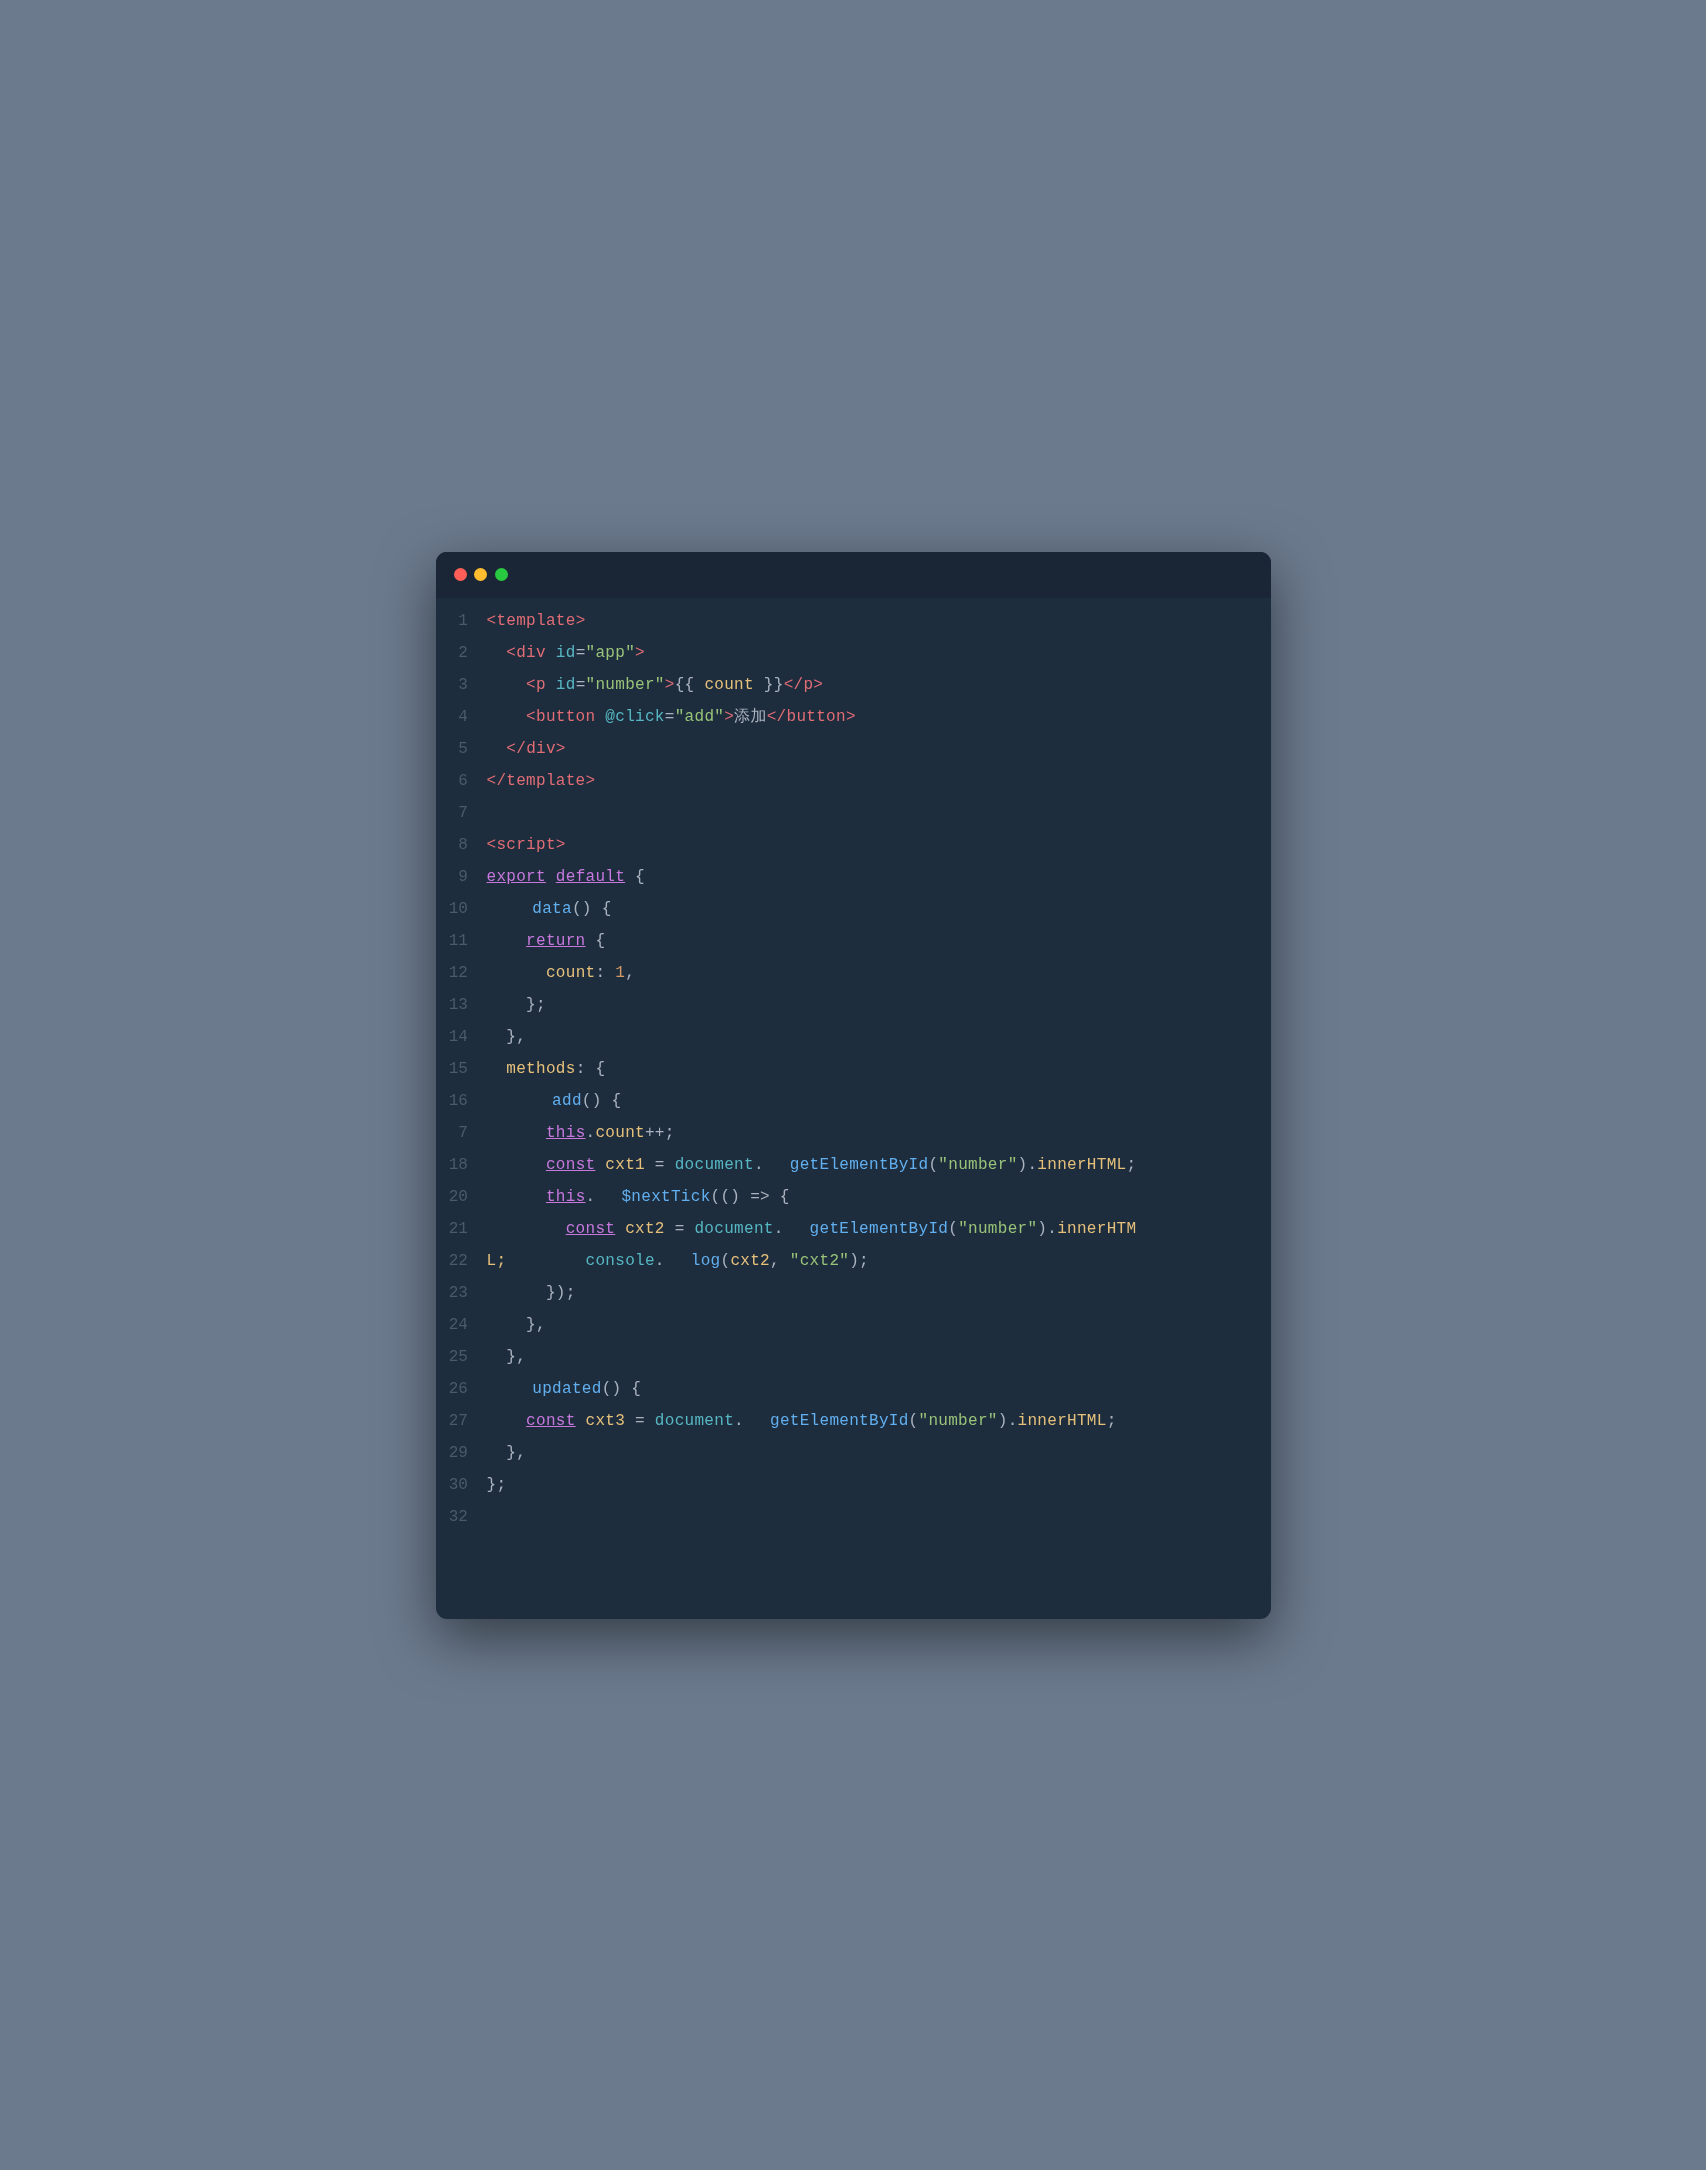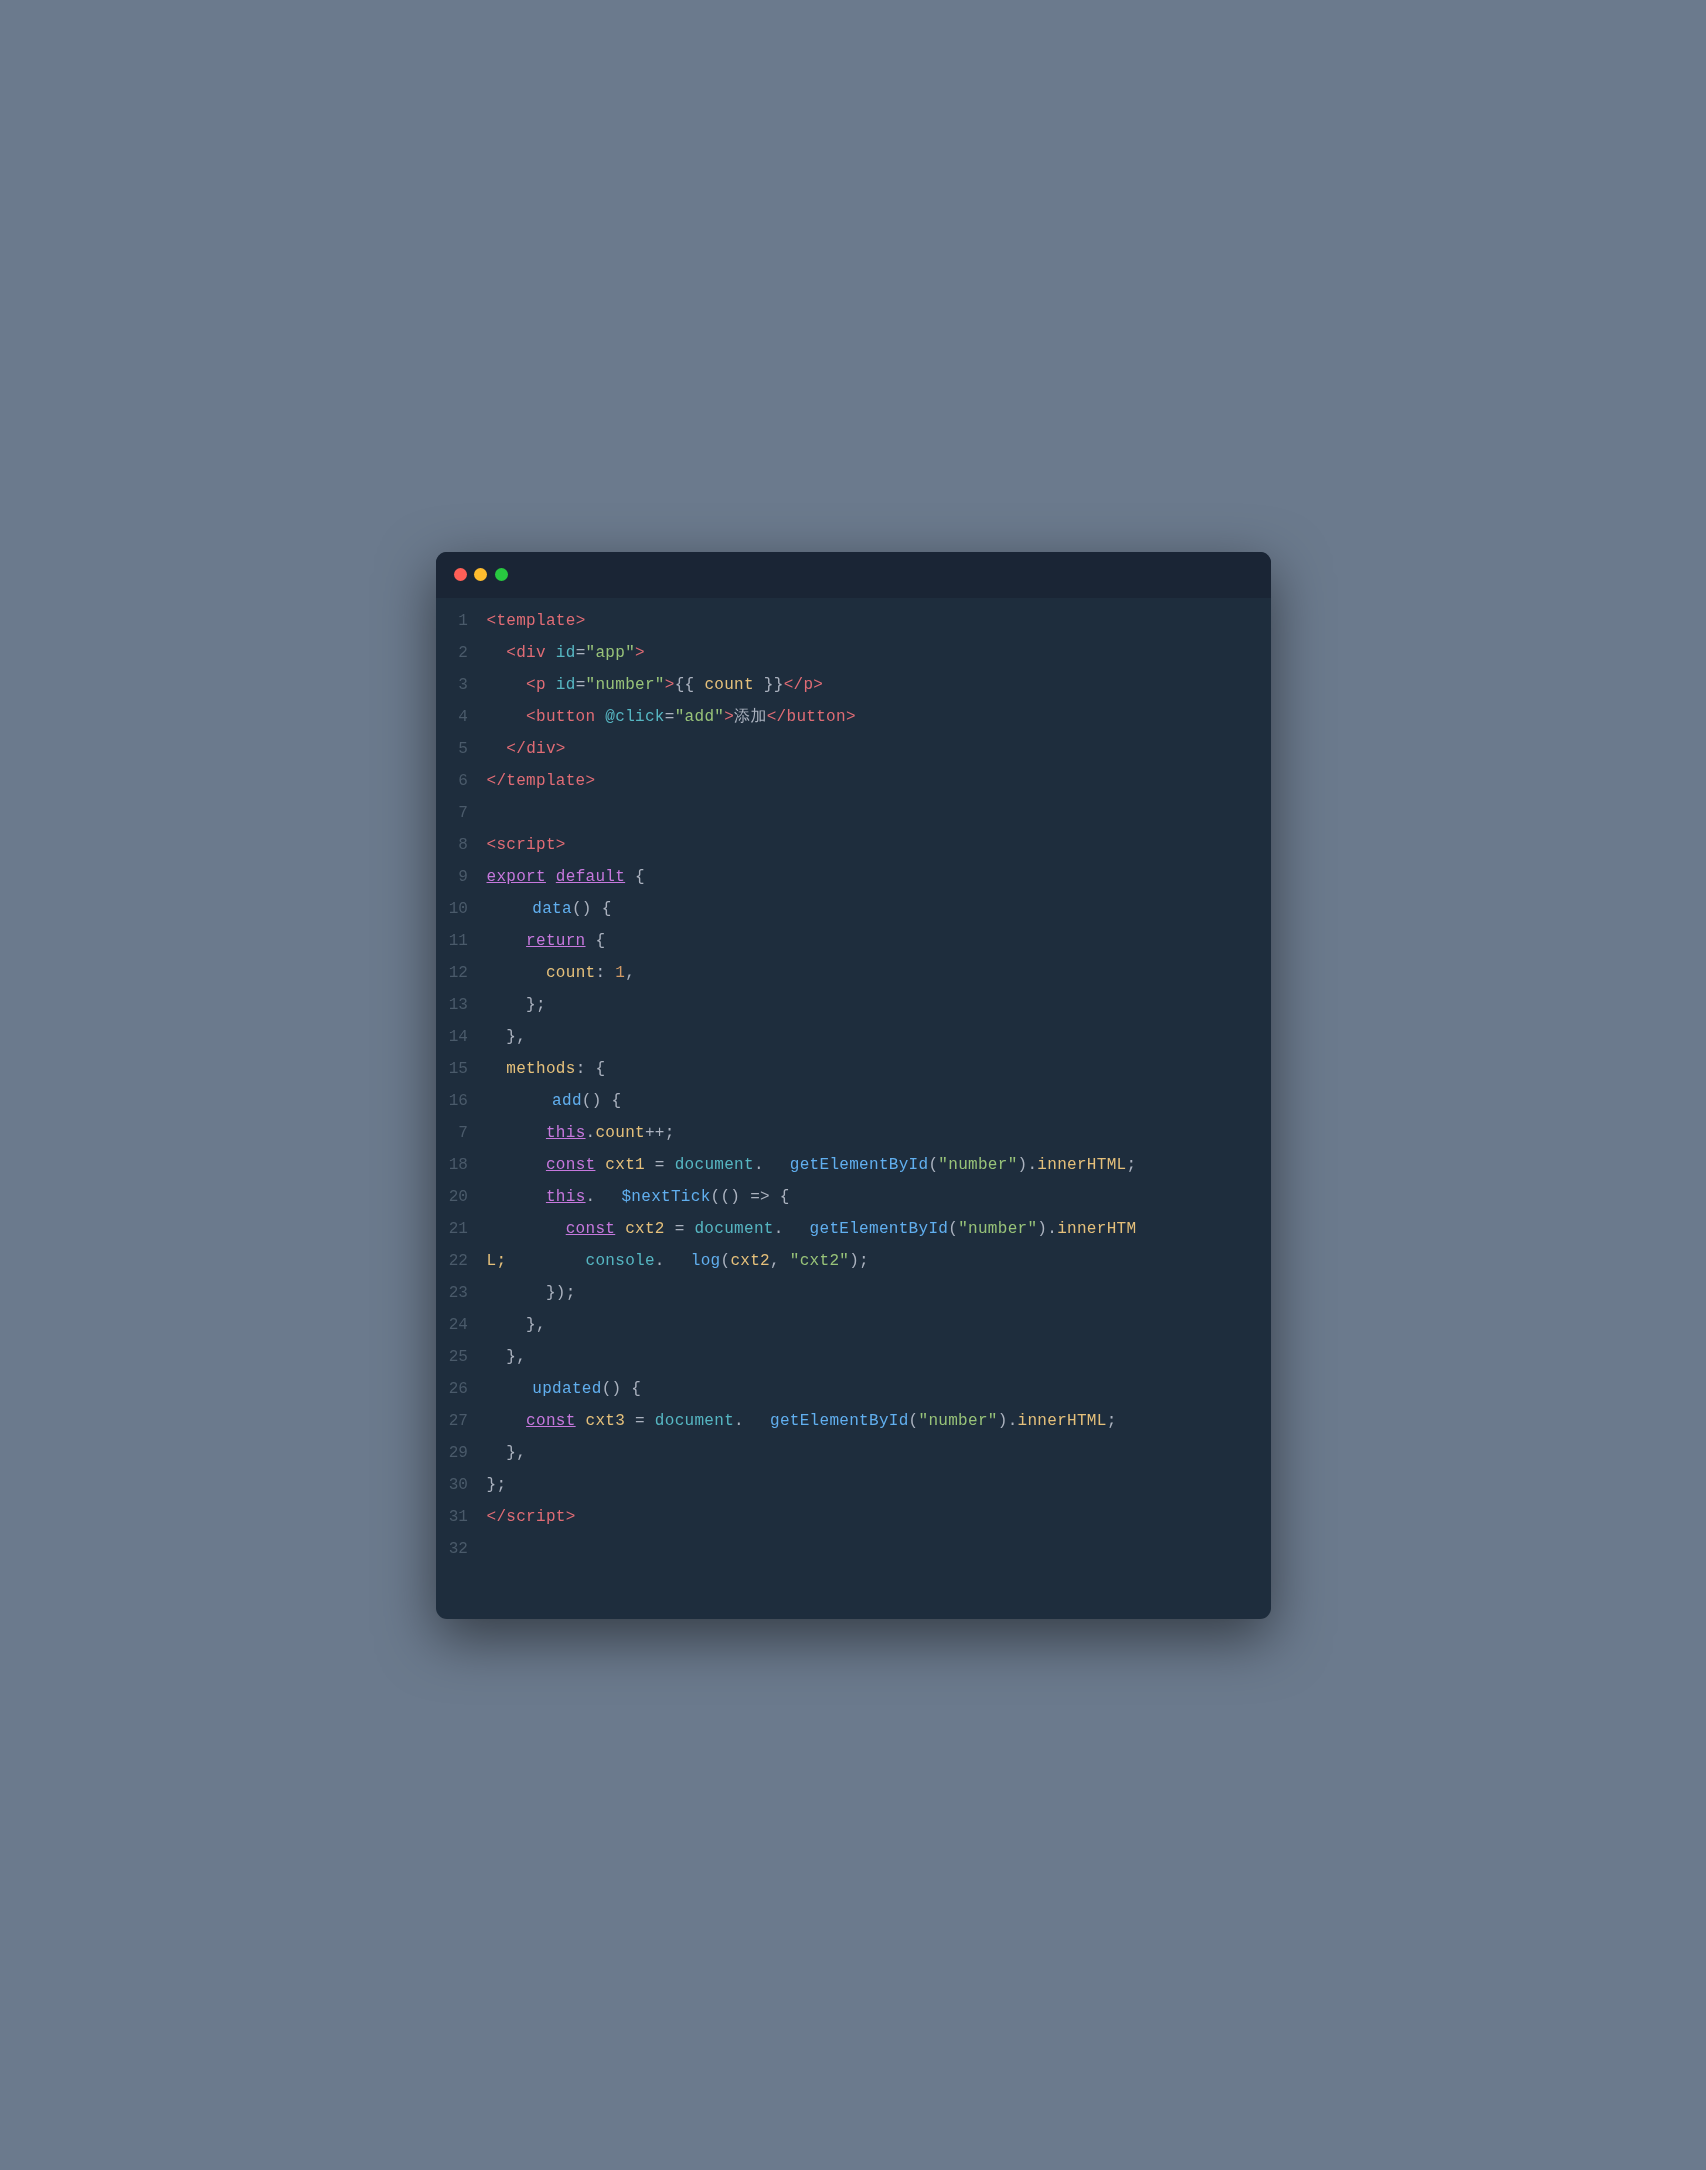--- a/index.html
+++ b/index.html
@@ -201,22 +201,18 @@
       </div>
       <div class="line">
         <span class="line-num">29</span>
         <span class="line-code"><span class="c-white">  </span><span class="c-white">},</span></span>
       </div>
       <div class="line">
         <span class="line-num">30</span>
         <span class="line-code"><span class="c-white">};</span></span>
       </div>
       <div class="line">
-        <span class="line-num">31</span>
-        <span class="line-code"><span class="c-tag">&lt;/</span><span class="c-tag">script</span><span class="c-tag">&gt;</span></span>
-      </div>
-      <div class="line">
         <span class="line-num">32</span>
         <span class="line-code"> </span>
       </div>
     </div>
 </div>
 
 
 </body></html>

